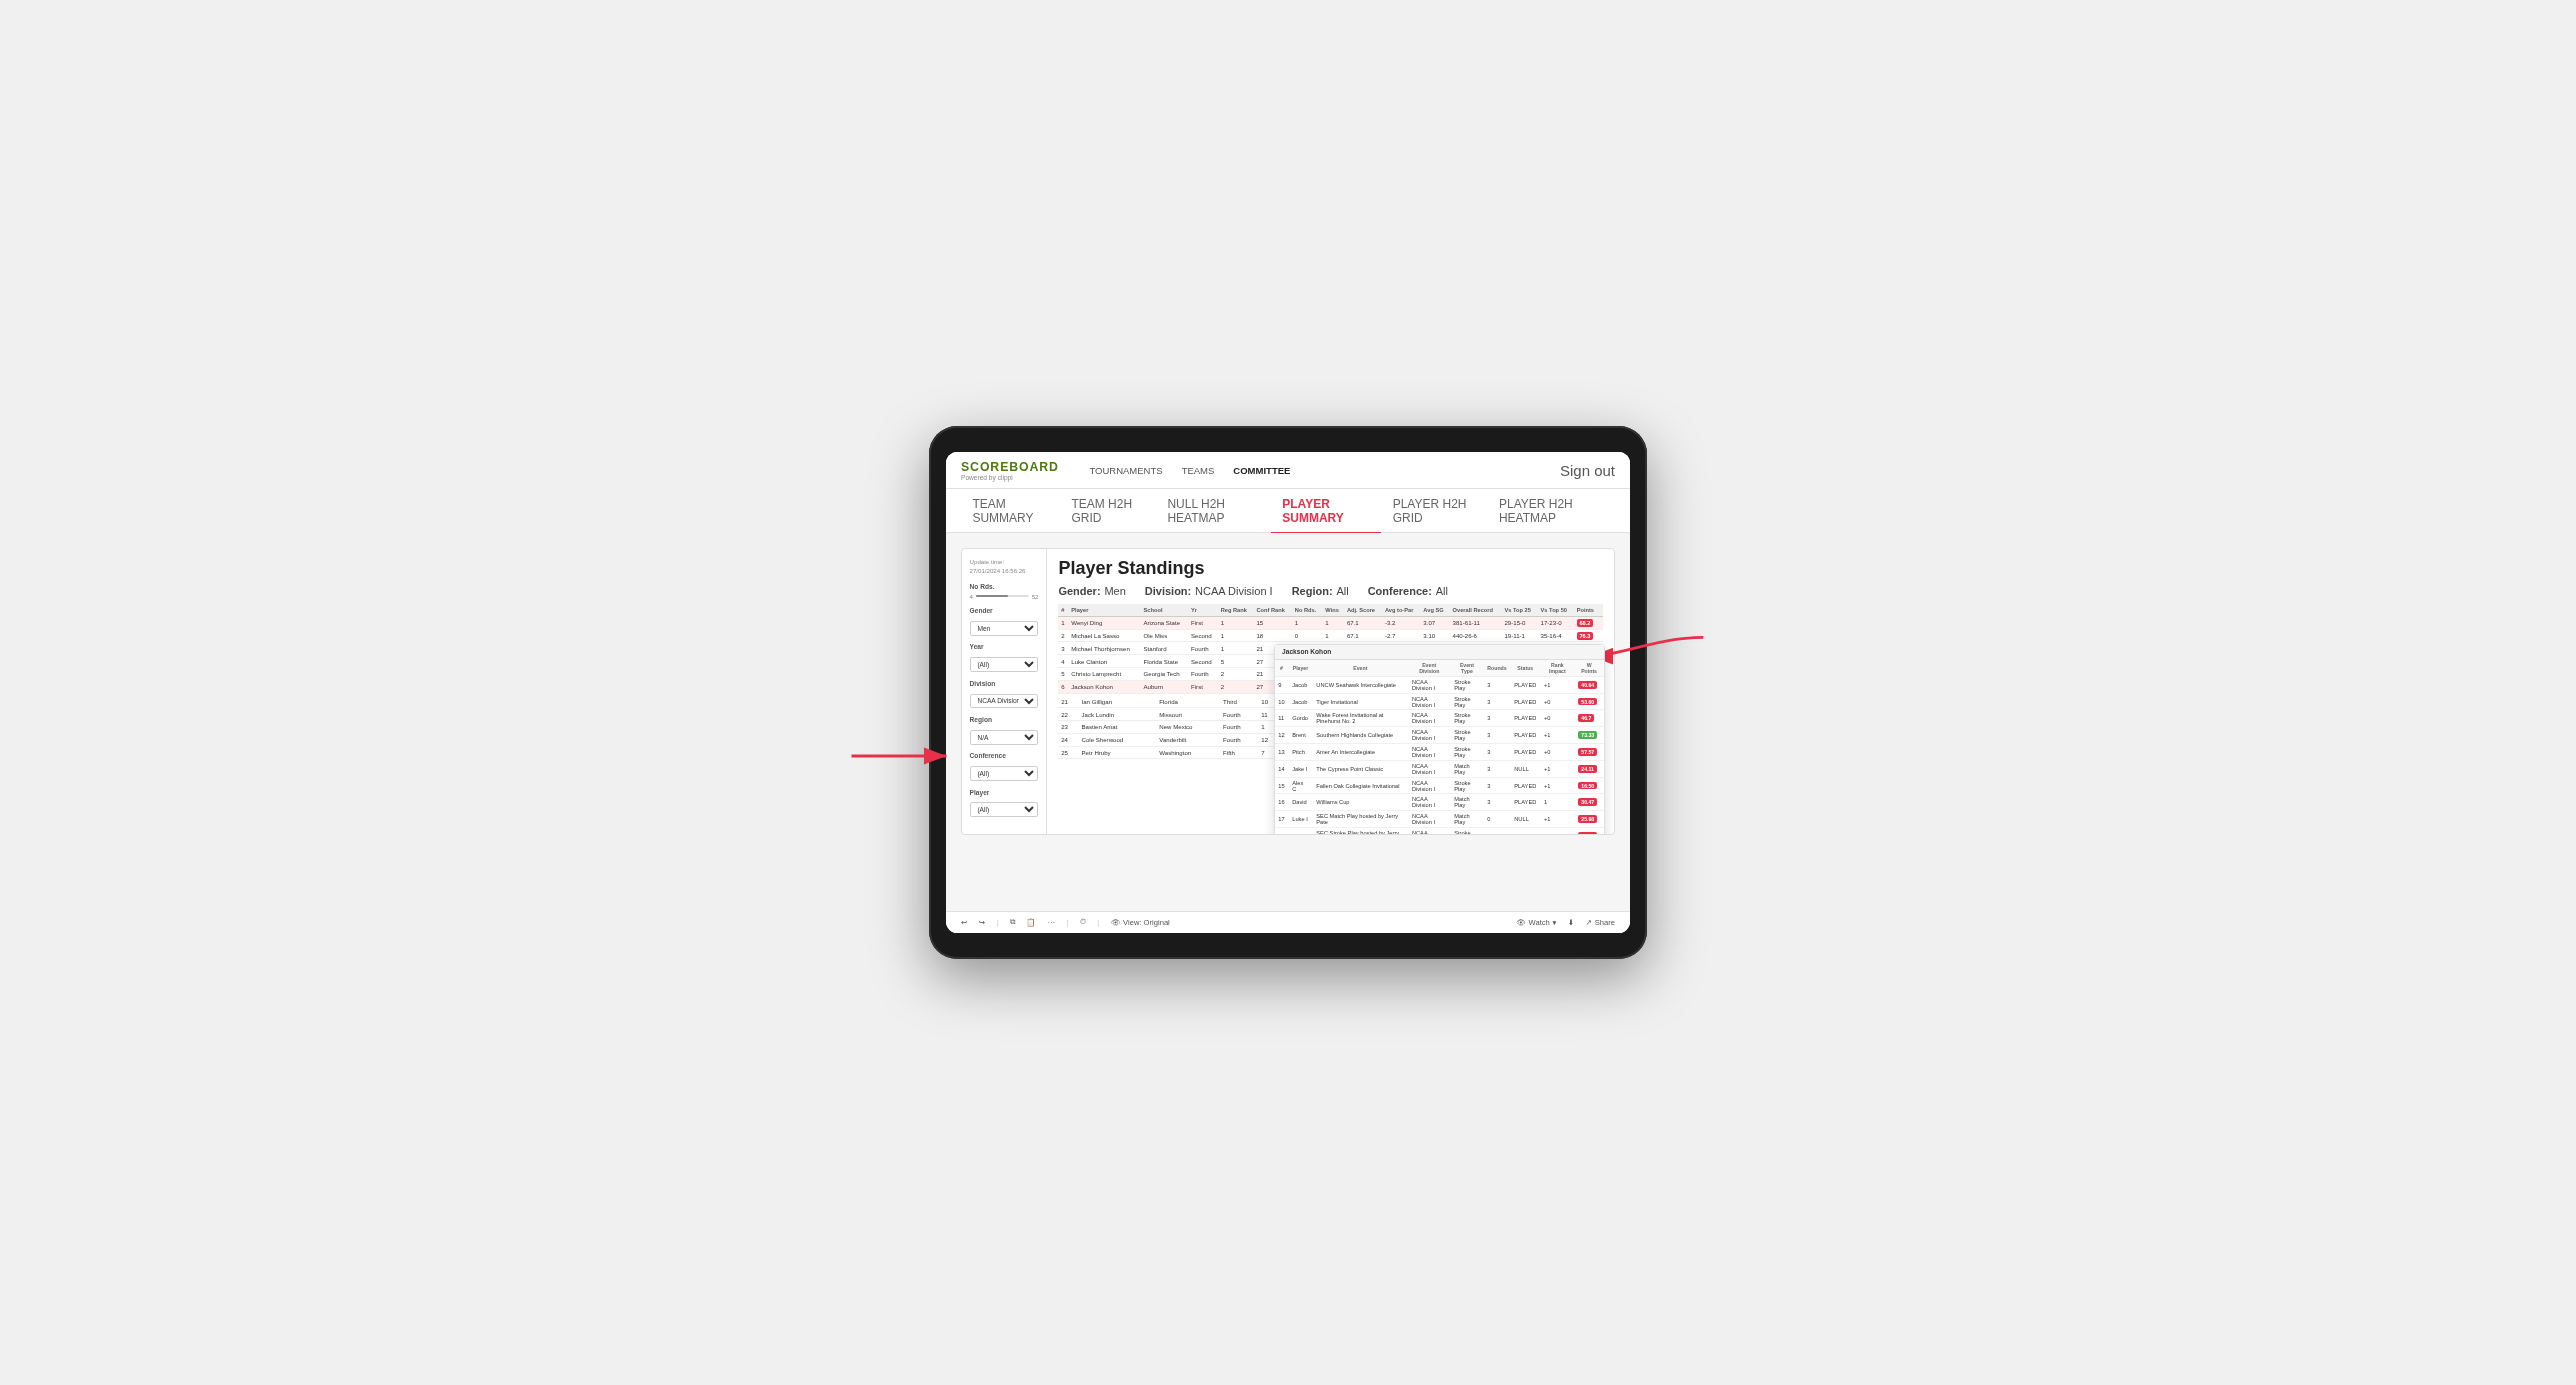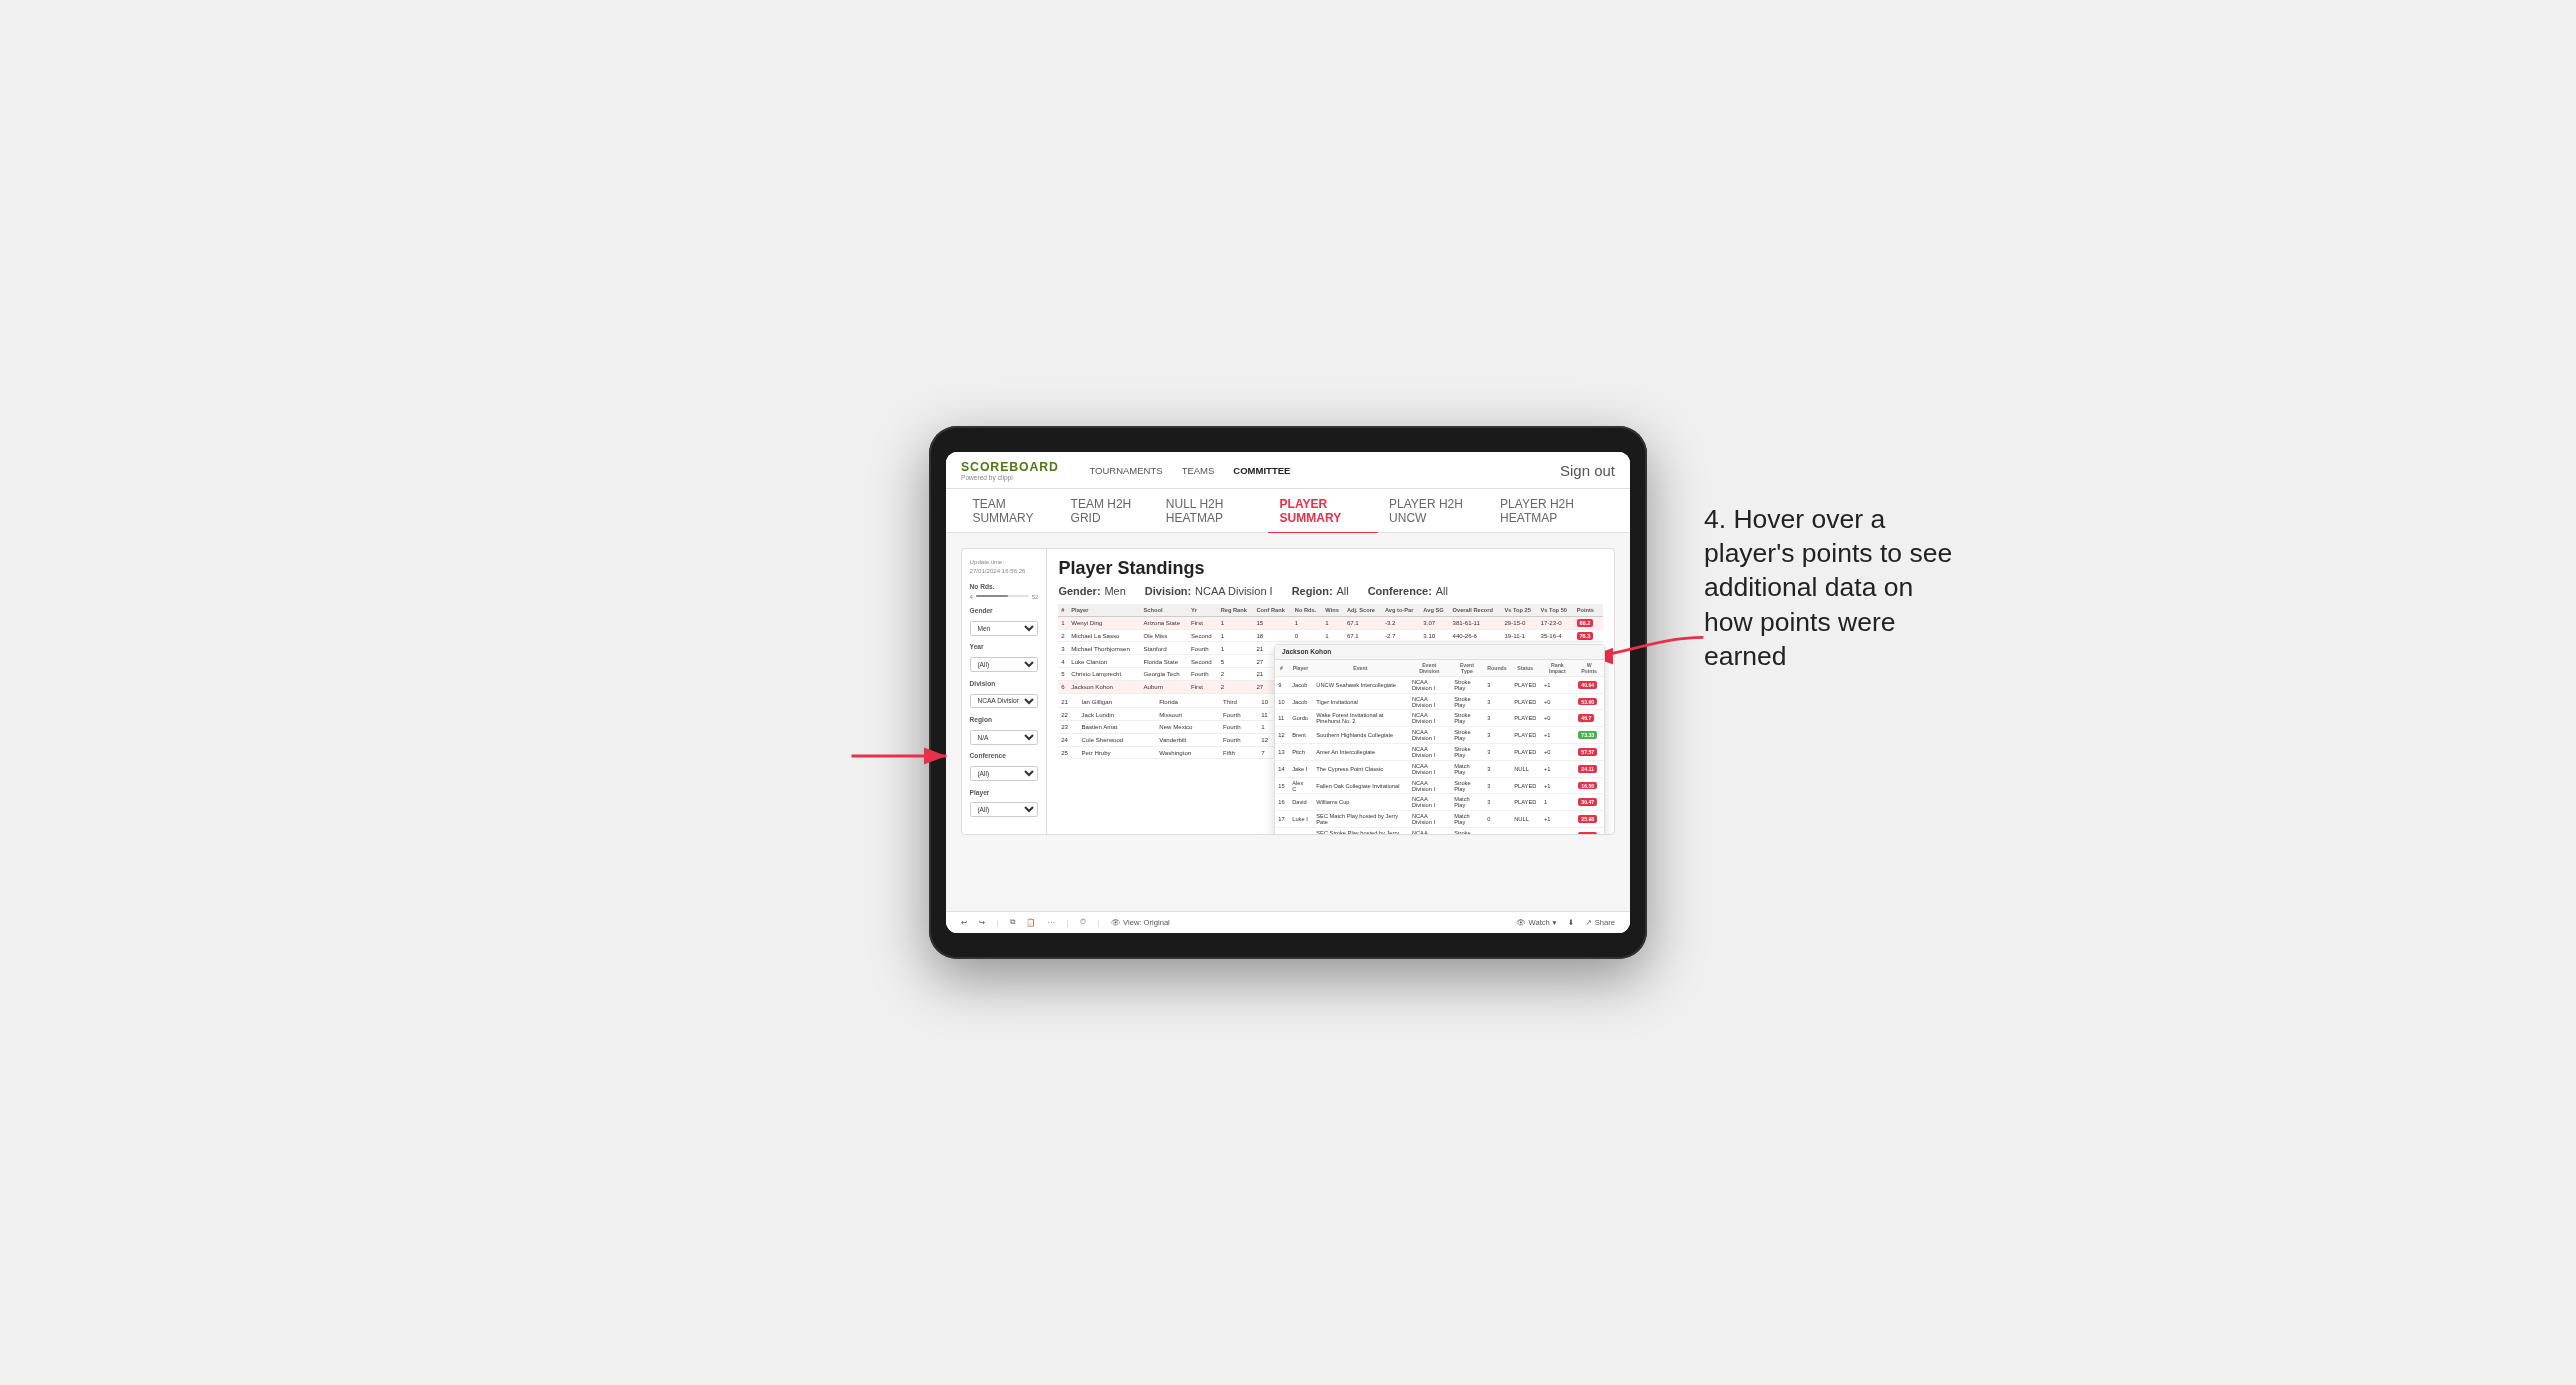--- a/index.html
+++ b/index.html
@@ -335,23 +335,20 @@
     
     .arrow-svg {
       position: absolute;
     }
   </style>
 </head>
 <body>
 
 <div class="outer-wrapper">
 
-  <div class="annotation annotation-right">
-    <span>4. Hover over a player's points to see additional data on how points were earned</span>
-  </div>
 
 
   <svg class="arrow-svg" style="position:absolute; right:237px; top:38%; width:132px; height:47px;" viewBox="0 0 140 50">
     <defs>
       <marker id="arrowhead-r" markerWidth="8" markerHeight="6" refX="8" refY="3" orient="auto">
         <polygon points="0 0, 8 3, 0 6" fill="#e8304a"></polygon>
       </marker>
     </defs>
     <path d="M 130 10 C 80 10, 40 30, 10 30" stroke="#e8304a" stroke-width="3" fill="none" marker-end="url(#arrowhead-r)"></path>
   </svg>
@@ -379,21 +376,21 @@
           <span class="nav-link active">COMMITTEE</span>
         </div>
         <span class="sign-out">Sign out</span>
       </div>
 
       <div class="sub-nav">
         <span class="sub-nav-item">TEAM SUMMARY</span>
         <span class="sub-nav-item">TEAM H2H GRID</span>
         <span class="sub-nav-item">NULL H2H HEATMAP</span>
         <span class="sub-nav-item active">PLAYER SUMMARY</span>
-        <span class="sub-nav-item">PLAYER H2H UNCW</span>
+        <span class="sub-nav-item">PLAYER H2H GRID</span>
         <span class="sub-nav-item">PLAYER H2H HEATMAP</span>
       </div>
 
       <div class="main-content">
         <div class="content-panel">
 
           <div class="filters-panel">
             <div class="update-time">
               <span>Update time:</span><br>
               <span>27/01/2024 16:56:26</span>

